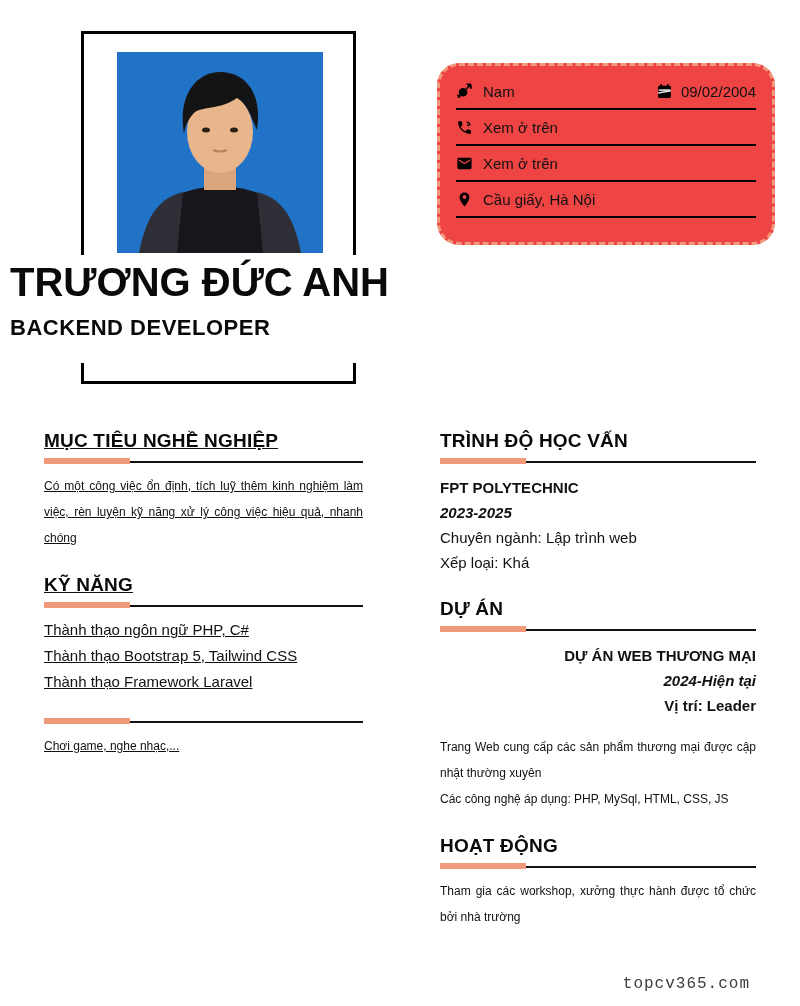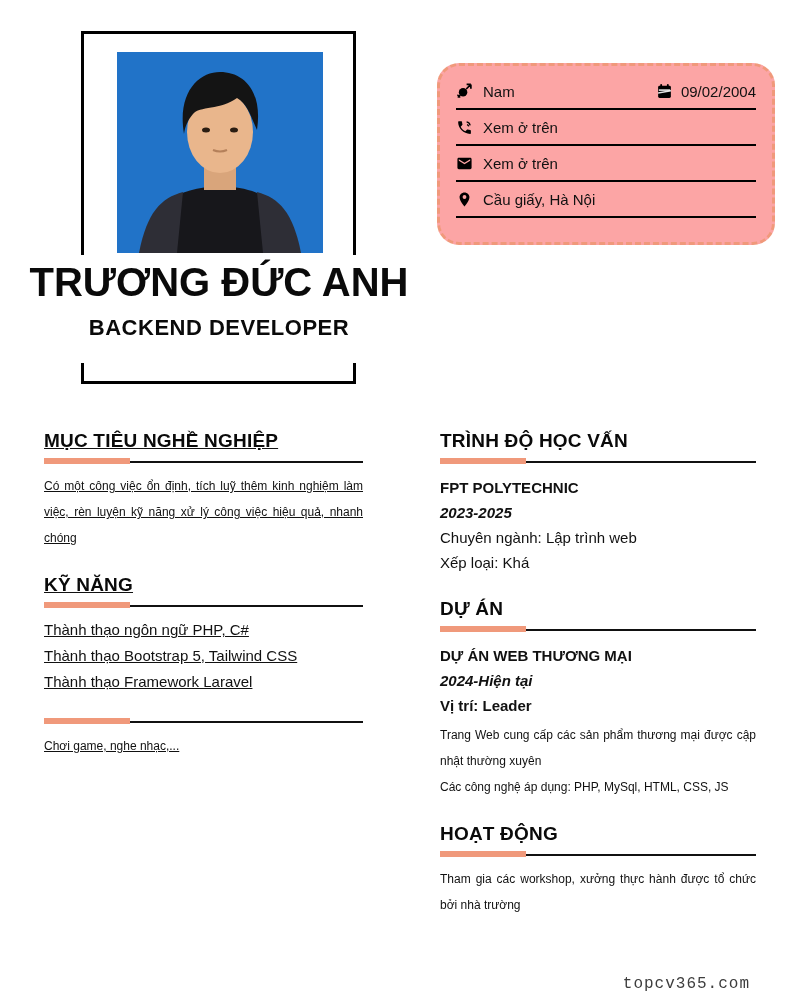--- a/index.html
+++ b/index.html
@@ -16,36 +16,36 @@
   .photo-frame {
     left:81px; top:31px; width:275px; height:353px;
     border:3px solid #000; z-index:1;
   }
   .photo {
     left:117px; top:52px; width:206px; height:201px; z-index:1;
   }
   .photo svg { display:block; }
   .name-band {
     left:10px; top:255px; width:418px; height:108px;
-    background:#ffffff; z-index:2; text-align:center;
+    background:#ffffff; z-index:2; text-align:left;
   }
   .person-name {
     font-size:40px; font-weight:700; letter-spacing:0px;
     margin-top:4px; line-height:46px; color:#0a0a0a;
   }
   .person-role {
     font-size:22px; font-weight:700; letter-spacing:0.5px;
     margin-top:10px; color:#0a0a0a;
   }
 
   
   .contact-box {
     left:437px; top:63px; width:338px; height:182px;
     border:3px dashed #F0997B; border-radius:22px;
-    padding:8px 16px 0 16px; z-index:2; background:#fca5a5;
+    padding:8px 16px 0 16px; z-index:2; background:#ef4444;
   }
   .contact-row {
     display:flex; align-items:center; height:36px;
     border-bottom:2px solid #000; font-size:15px; gap:10px;
   }
   .contact-row .grow { margin-left:auto; display:flex; align-items:center; gap:8px; }
   .cicon { width:17px; height:17px; flex:0 0 17px; display:inline-block; }
   .cicon svg { display:block; width:17px; height:17px; }
 
   
@@ -54,26 +54,26 @@
   .sec { margin-bottom:23px; }
   .sec-heading { font-size:19px; font-weight:700; letter-spacing:0.2px; color:#0a0a0a; }
   .rule { position:relative; height:6px; margin-top:6px; }
   .rule .line   { position:absolute; left:0; right:0; bottom:1px; height:2px; background:#111; }
   .rule .accent { position:absolute; left:0; bottom:0; width:86px; height:6px; background:#F0997B; z-index:1; }
   .body-text { font-size:12px; line-height:26px; margin-top:9px; }
   .justify { text-align:justify; }
   .line-item { font-size:15px; line-height:26px; }
   .edu p, .proj-head p { font-size:15px; line-height:25px; }
   .edu { margin-top:11px; }
-  .proj-head { margin-top:11px; }
+  .proj-head { margin-top:11px;text-align:right; }
   .bold { font-weight:700; }
   .italic { font-style:italic;font-weight:bold; }
   .skills-list { margin-top:9px; list-style:none; }
   .mt4 { margin-top:4px; }
-  .p0 { margin-top:4px; }
+  .p0 { margin-top:16px; }
 
   
   .watermark {
     right:50px; bottom:13px;
     font-family:"Liberation Mono","DejaVu Sans Mono",monospace;
     font-size:16px; letter-spacing:1px; color:#3d3d3d;
   }
 </style>
 </head>
 <body>

